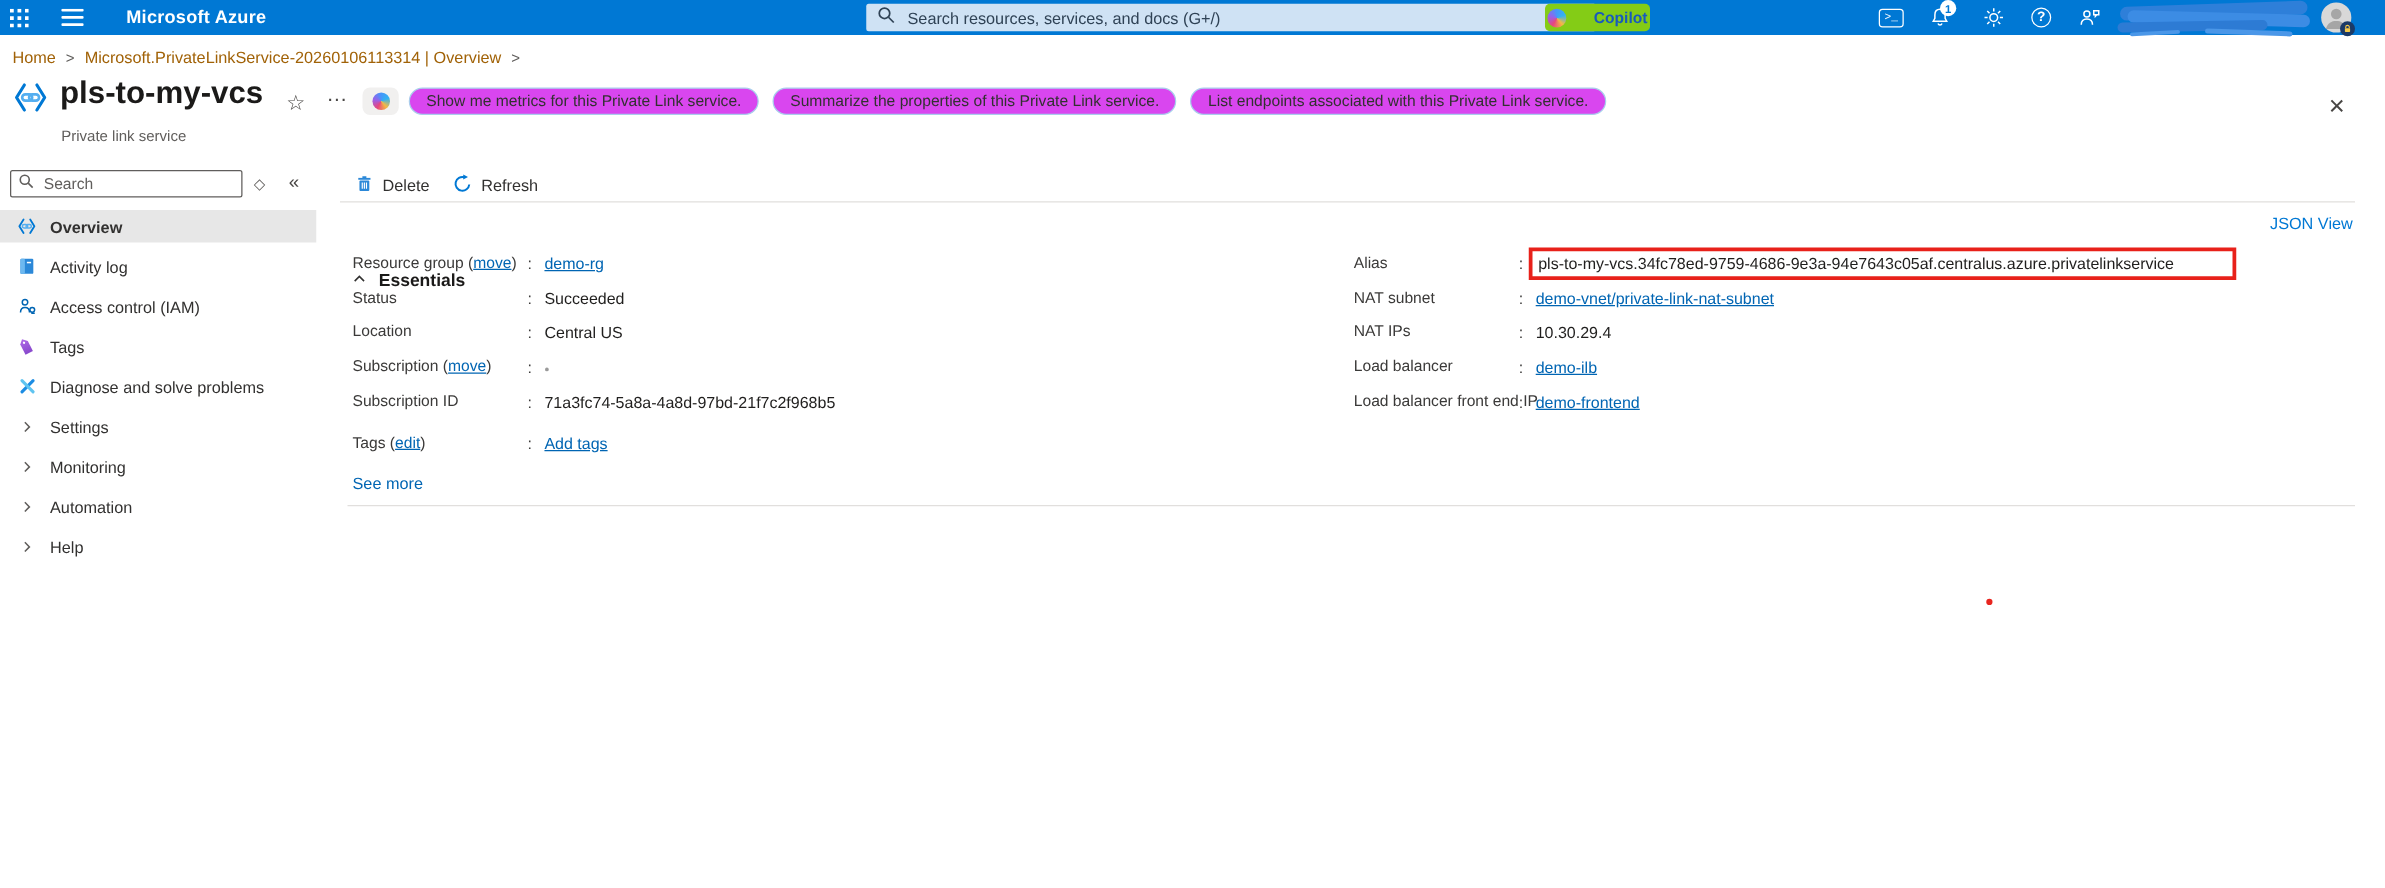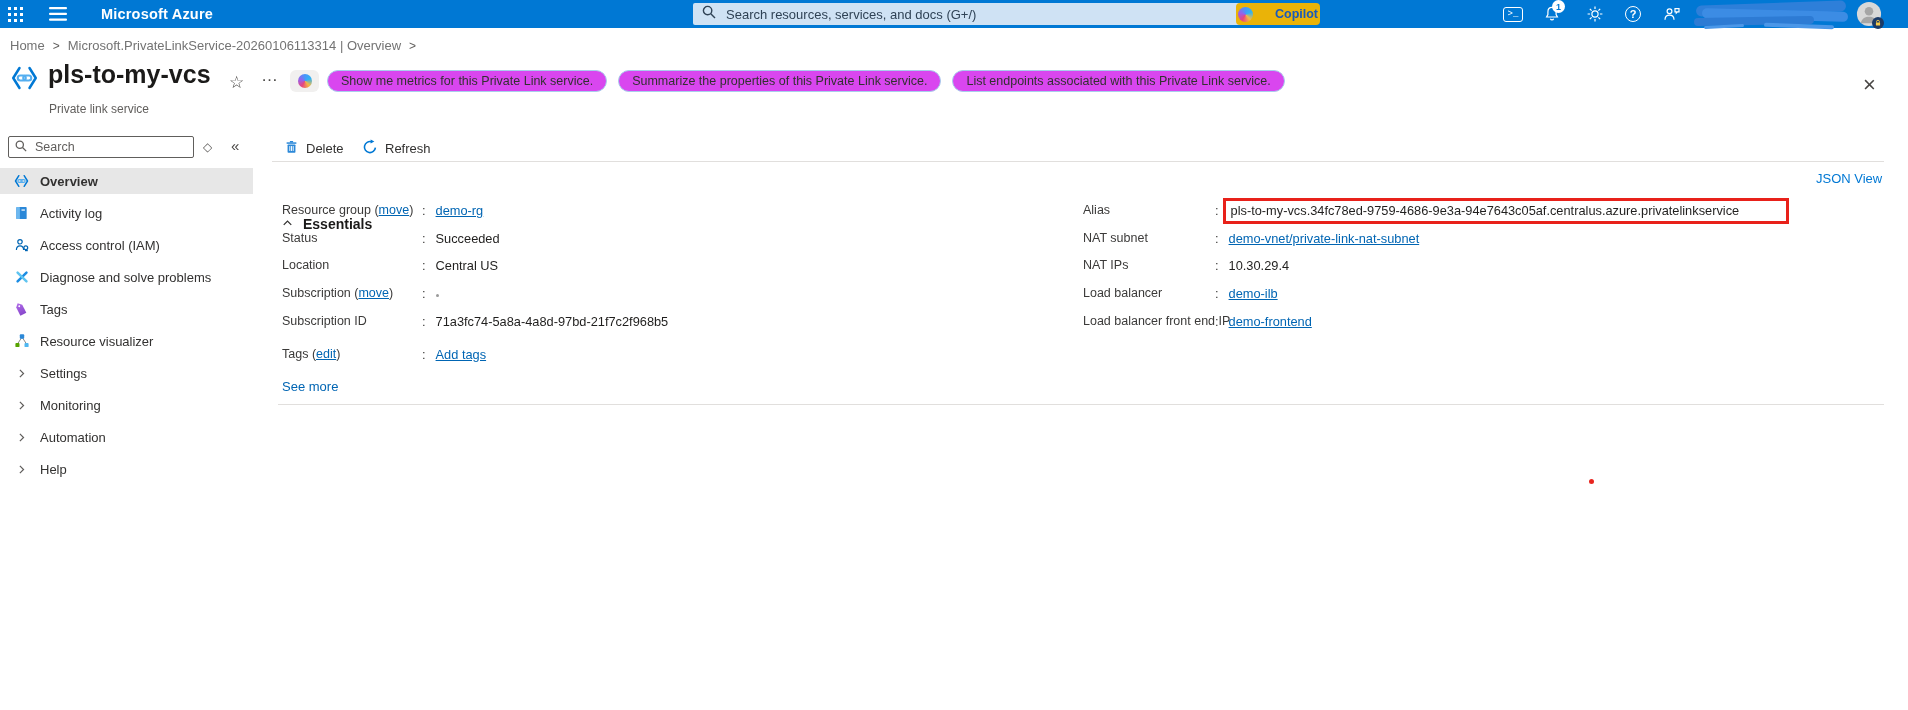--- a/index.html
+++ b/index.html
@@ -10,39 +10,39 @@
   
   .topbar{position:absolute;left:0;top:0;width:1908px;height:28px;background:#0078d4;color:#fff;}
   .tb-abs{position:absolute;display:flex;align-items:center;justify-content:center;}
   .tb-btn{cursor:pointer;}
   .tb-brand{font-size:14.5px;font-weight:700;letter-spacing:.2px;white-space:nowrap;}
   .tb-search{left:693px;top:3px;width:584px;height:22px;background:#cfe2f4;border-radius:2px;
              justify-content:flex-start;padding:0 9px;gap:8px;}
   .tb-search input{flex:1;border:none;outline:none;background:transparent;font-size:13px;
                    color:#24364a;font-family:"Liberation Sans",sans-serif;}
   .tb-search input::placeholder{color:#2f4255;opacity:1;}
-  .tb-copilot{left:1236px;top:3px;width:84px;height:22px;background:#eab308;border-radius:4px;gap:22px;
+  .tb-copilot{left:1236px;top:3px;width:84px;height:22px;background:#84cc16;border-radius:4px;gap:22px;
               color:#185abd;font-size:12.5px;font-weight:700;}
   .copilot-logo{width:15px;height:15px;border-radius:50%;
      background:conic-gradient(from 210deg,#e8467c,#9b5fe8,#4894fa,#31b2f2,#f3b944,#e8467c);}
   .shell-ic{border:1.4px solid #fff;border-radius:3px;width:20px;height:15px;font-size:9px;
             font-family:"Liberation Mono",monospace;display:flex;align-items:center;justify-content:center;}
   .help-ic{border:1.4px solid #fff;border-radius:50%;width:16px;height:16px;font-size:11px;font-weight:700;
            display:flex;align-items:center;justify-content:center;}
   .tb-badge{position:absolute;left:1552px;top:0;width:13px;height:13px;border-radius:50%;background:#fff;
             color:#0078d4;font-size:9px;font-weight:700;display:flex;align-items:center;justify-content:center;z-index:3;}
   .scribble{position:absolute;left:1694px;top:0;width:162px;height:31px;}
   .scr{position:absolute;border-radius:8px;}
   .avatar{position:absolute;left:1856px;top:1px;width:26px;height:26px;}
   .avatar-lock{position:absolute;right:-2px;bottom:-2px;width:12px;height:12px;border-radius:50%;
                background:#1b3a67;display:flex;align-items:center;justify-content:center;}
 
   
   .crumbs{position:absolute;left:10px;top:38px;display:flex;align-items:center;gap:8px;font-size:13px;}
-  .crumb{color:#737373;cursor:pointer;white-space:nowrap;}
+  .crumb{color:#a16207;cursor:pointer;white-space:nowrap;}
   .crumb-sep{color:#605e5c;font-size:12px;}
 
   
   .res-icon{position:absolute;left:9px;top:63px;width:31px;height:30px;}
   .page-title{position:absolute;left:48px;top:60px;font-size:25px;font-weight:700;color:#1b1a19;}
   .hdr-star{position:absolute;left:229px;top:72px;font-size:17px;color:#484644;cursor:pointer;}
   .hdr-dots{position:absolute;left:261px;top:66px;font-size:17px;color:#484644;cursor:pointer;letter-spacing:1px;}
   .subtitle{position:absolute;left:49px;top:102px;font-size:12px;color:#605e5c;}
   .copilot-badge{position:absolute;left:290px;top:70px;width:29px;height:22px;background:#f1f0ef;
                  border-radius:6px;display:flex;align-items:center;justify-content:center;cursor:pointer;}
@@ -257,55 +257,43 @@
             <circle cx="6" cy="4.8" r="2.2"></circle>
             <path d="M2.4 13 C2.4 10.4 4 8.9 6 8.9 C8 8.9 9.6 10.4 9.6 13"></path>
             <circle cx="11.8" cy="10.8" r="1.9"></circle>
             <path d="M11 13.6 L13.8 13.6"></path>
           </svg>
       </span>
       <span>Access control (IAM)</span>
     </div>
     <div class="nav-item">
       <span class="nav-ic">
-        <svg width="16" height="16" viewBox="0 0 16 16">
-            <rect x="6.8" y="0.5" width="2.5" height="15" rx="1.2" transform="rotate(45 8 8)" fill="#1b8ce3"></rect>
-            <rect x="6.8" y="0.5" width="2.5" height="15" rx="1.2" transform="rotate(-45 8 8)" fill="#5fc4f0"></rect>
-          </svg>
-      </span>
-      <span>Diagnose and solve problems</span>
-    </div>
-    <div class="nav-item">
-      <span class="nav-ic">
         <svg width="15" height="15" viewBox="0 0 16 16">
             <defs>
               <linearGradient id="tagGrad" x1="0" y1="0" x2="1" y2="1">
                 <stop offset="0" stop-color="#b06ae8"></stop>
                 <stop offset="1" stop-color="#7d3fc4"></stop>
               </linearGradient>
             </defs>
             <g transform="rotate(18 8 8)">
               <path d="M2 3 L7.2 3 L14 9.8 L9 14.8 L2 7.8 Z" fill="url(#tagGrad)"></path>
               <circle cx="4.6" cy="5.4" r="1" fill="#fff"></circle>
             </g>
           </svg>
       </span>
       <span>Tags</span>
     </div>
     <div class="nav-item">
       <span class="nav-ic">
         <svg width="16" height="16" viewBox="0 0 16 16">
-            <line x1="8" y1="4" x2="3.5" y2="11" stroke="#8a8886" stroke-width="1"></line>
-            <line x1="8" y1="4" x2="12.5" y2="11" stroke="#8a8886" stroke-width="1"></line>
-            <rect x="5.8" y="1.3" width="4.4" height="4.4" rx="0.9" fill="#2b88d8"></rect>
-            <rect x="1.4" y="10" width="4.1" height="4.1" rx="0.9" fill="#57a300"></rect>
-            <rect x="10.5" y="10" width="4.1" height="4.1" rx="0.9" fill="#50b7f0"></rect>
-          </svg>
-      </span>
-      <span>Resource visualizer</span>
+            <rect x="6.8" y="0.5" width="2.5" height="15" rx="1.2" transform="rotate(45 8 8)" fill="#1b8ce3"></rect>
+            <rect x="6.8" y="0.5" width="2.5" height="15" rx="1.2" transform="rotate(-45 8 8)" fill="#5fc4f0"></rect>
+          </svg>
+      </span>
+      <span>Diagnose and solve problems</span>
     </div>
     <div class="nav-item">
       <span class="nav-ic">
         <svg width="13" height="13" viewBox="0 0 16 16" fill="none" stroke="#605e5c" stroke-width="1.5">
             <path d="M6 3.5 L10.5 8 L6 12.5"></path>
           </svg>
       </span>
       <span>Settings</span>
     </div>
     <div class="nav-item">

